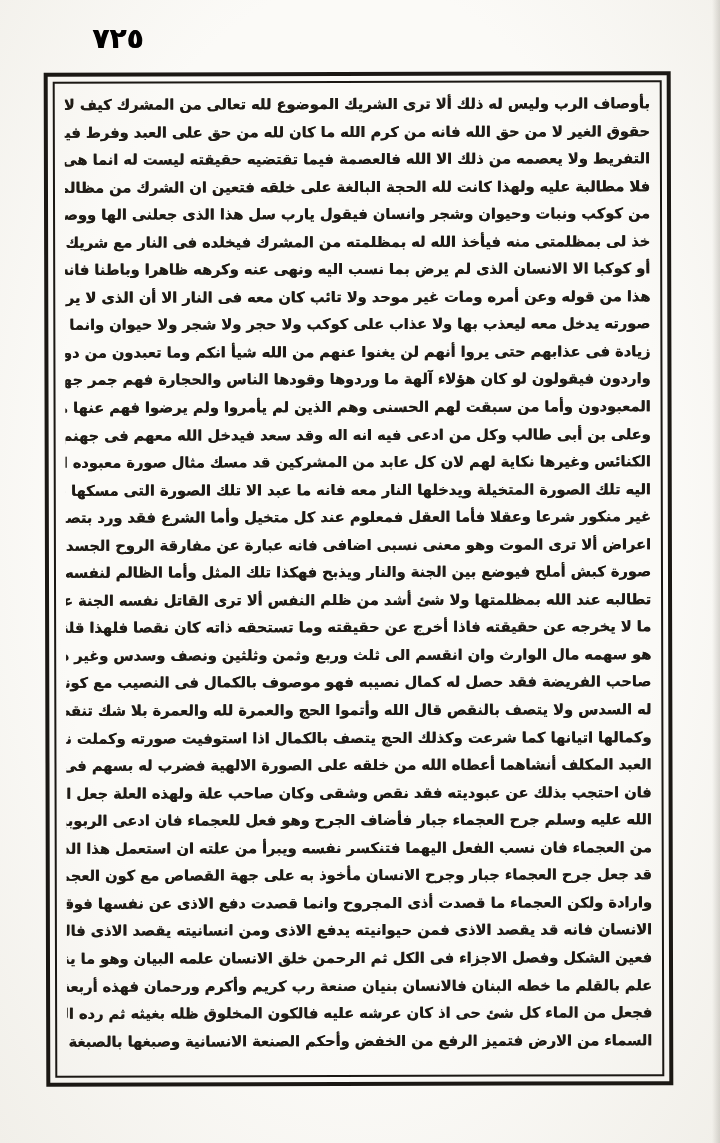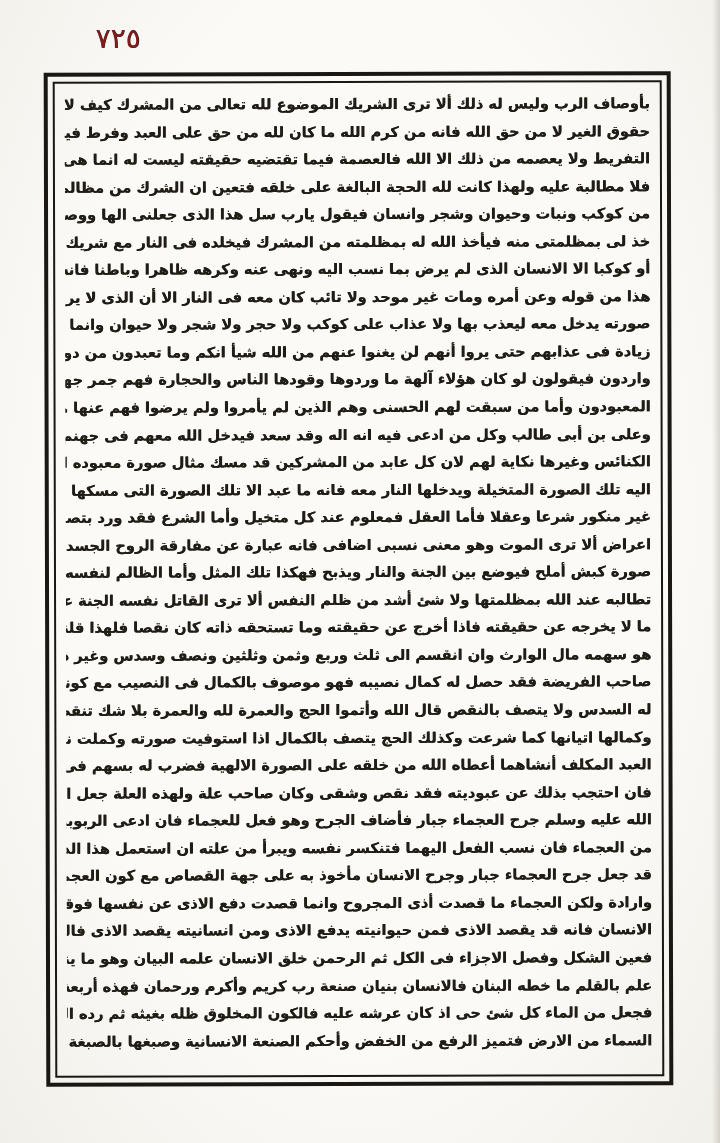--- a/index.html
+++ b/index.html
@@ -9,21 +9,21 @@
       radial-gradient(ellipse at 50% 45%, #fbfaf7 60%, #f1efe9 100%);
     font-family:"DejaVu Sans", sans-serif;
   }
   .scan-edge{
     position:absolute;right:0;top:0;width:8px;height:100%;
     background:linear-gradient(to left, rgba(120,115,105,0.25), rgba(120,115,105,0));
     pointer-events:none;
   }
   .page-number{
     position:absolute;left:88px;top:22px;width:60px;
-    font-size:28px;font-weight:normal;color:#7f1d1d;
+    font-size:28px;font-weight:bold;color:#000000;
     text-align:center;letter-spacing:1px;
     text-shadow:0.4px 0 0 #191613;
   }
   .frame-outer{
     position:absolute;left:45px;top:72px;width:619px;height:1006px;
     border:4px solid #1b1814;
     transform:rotate(-0.15deg);
     background:transparent;
   }
   .frame-inner{

